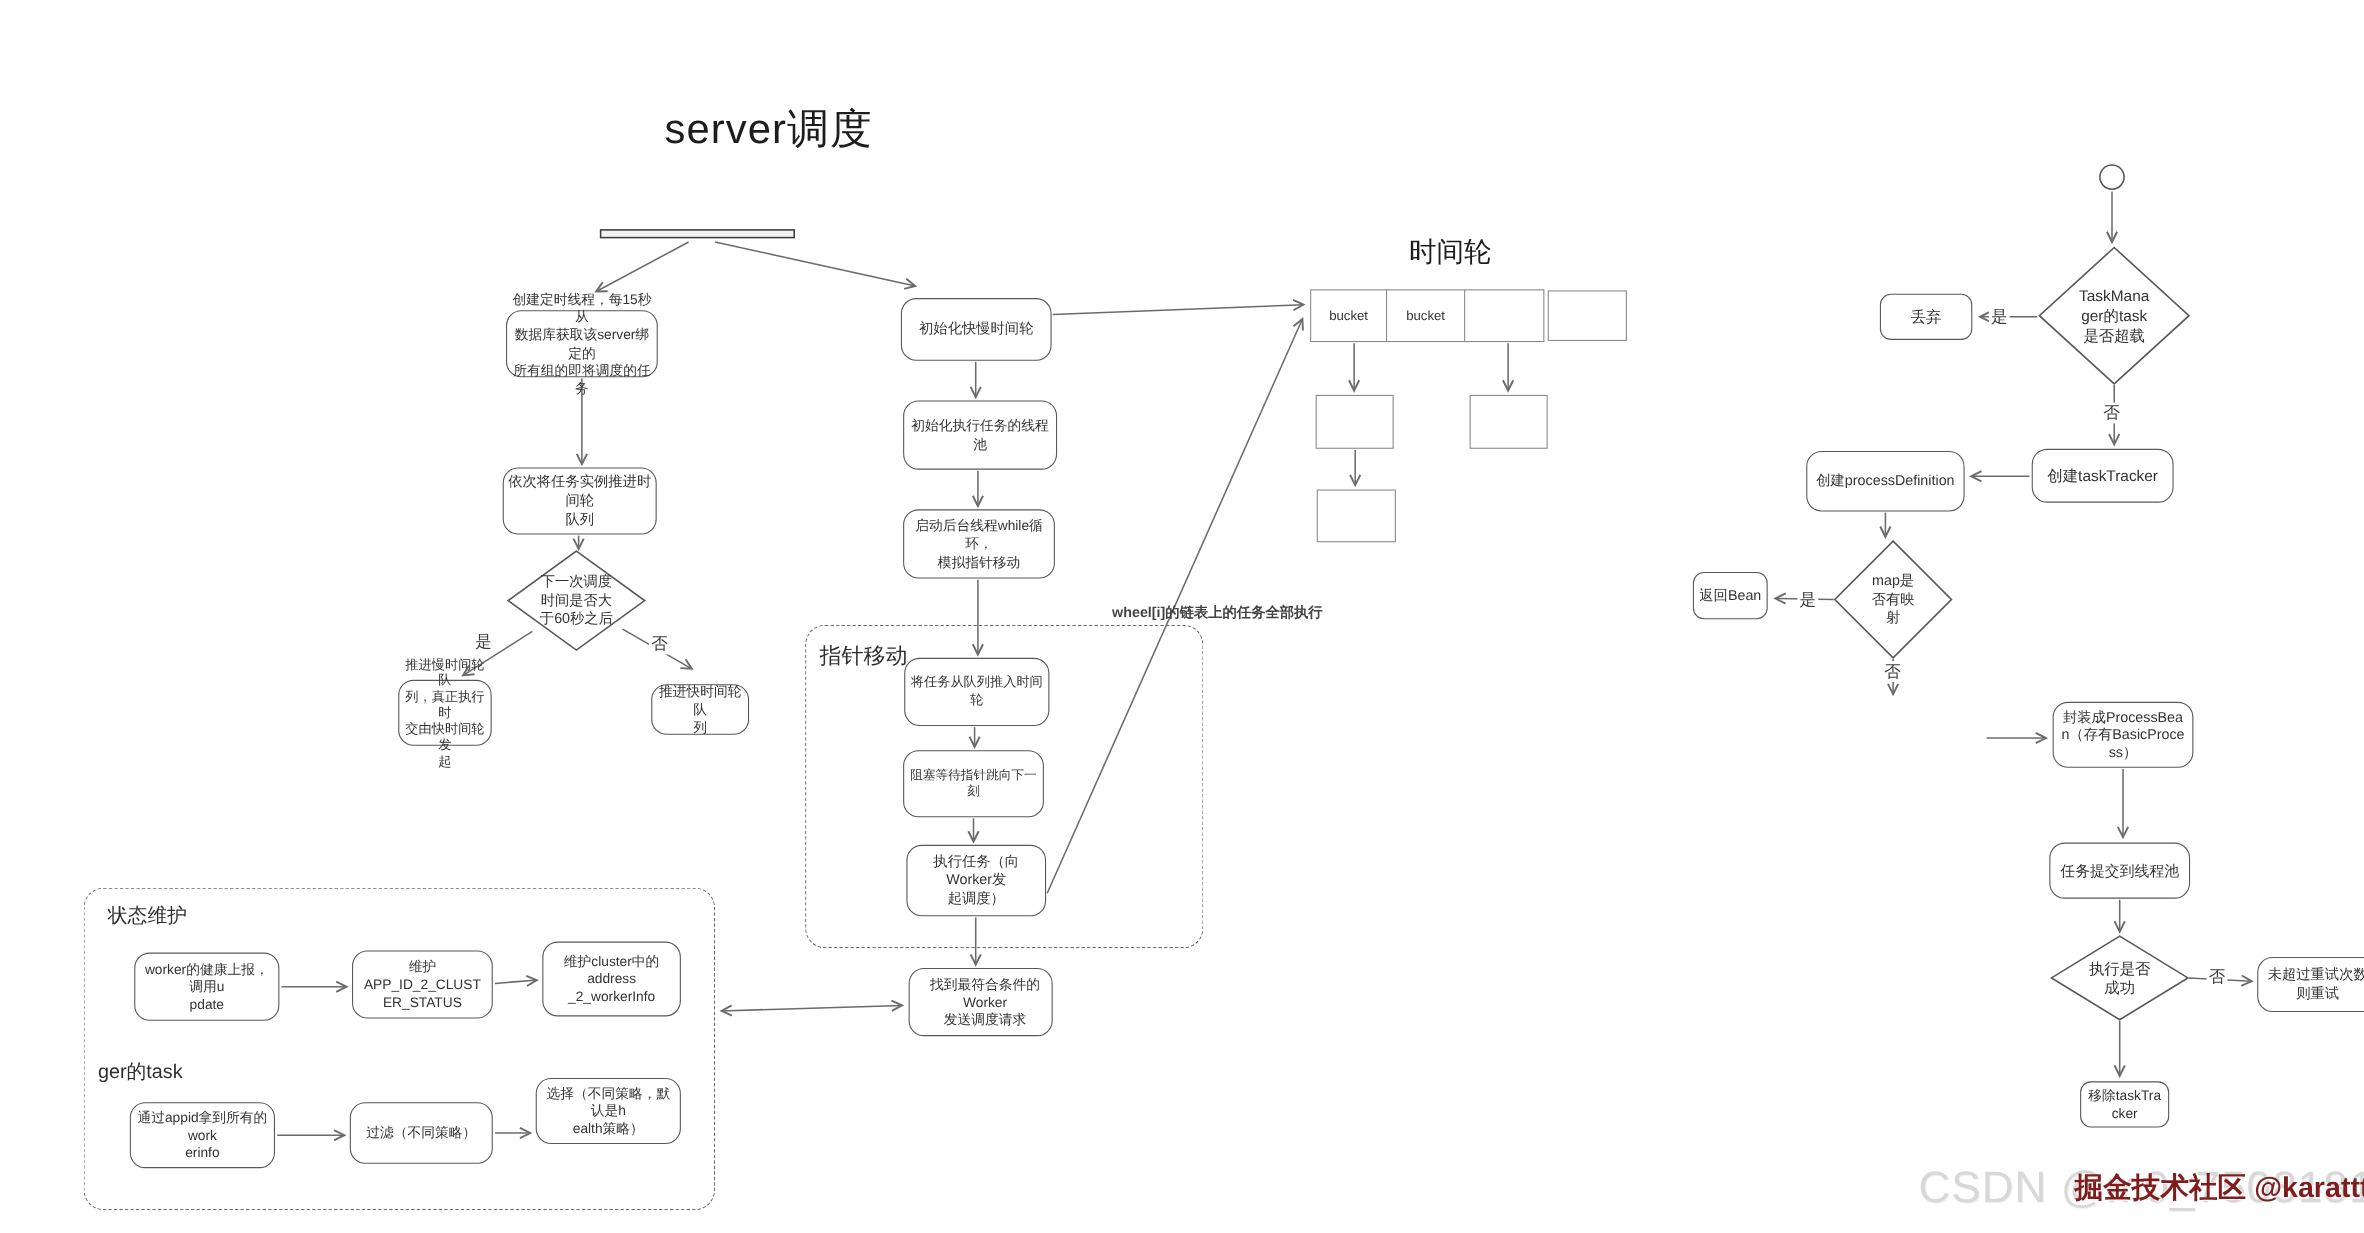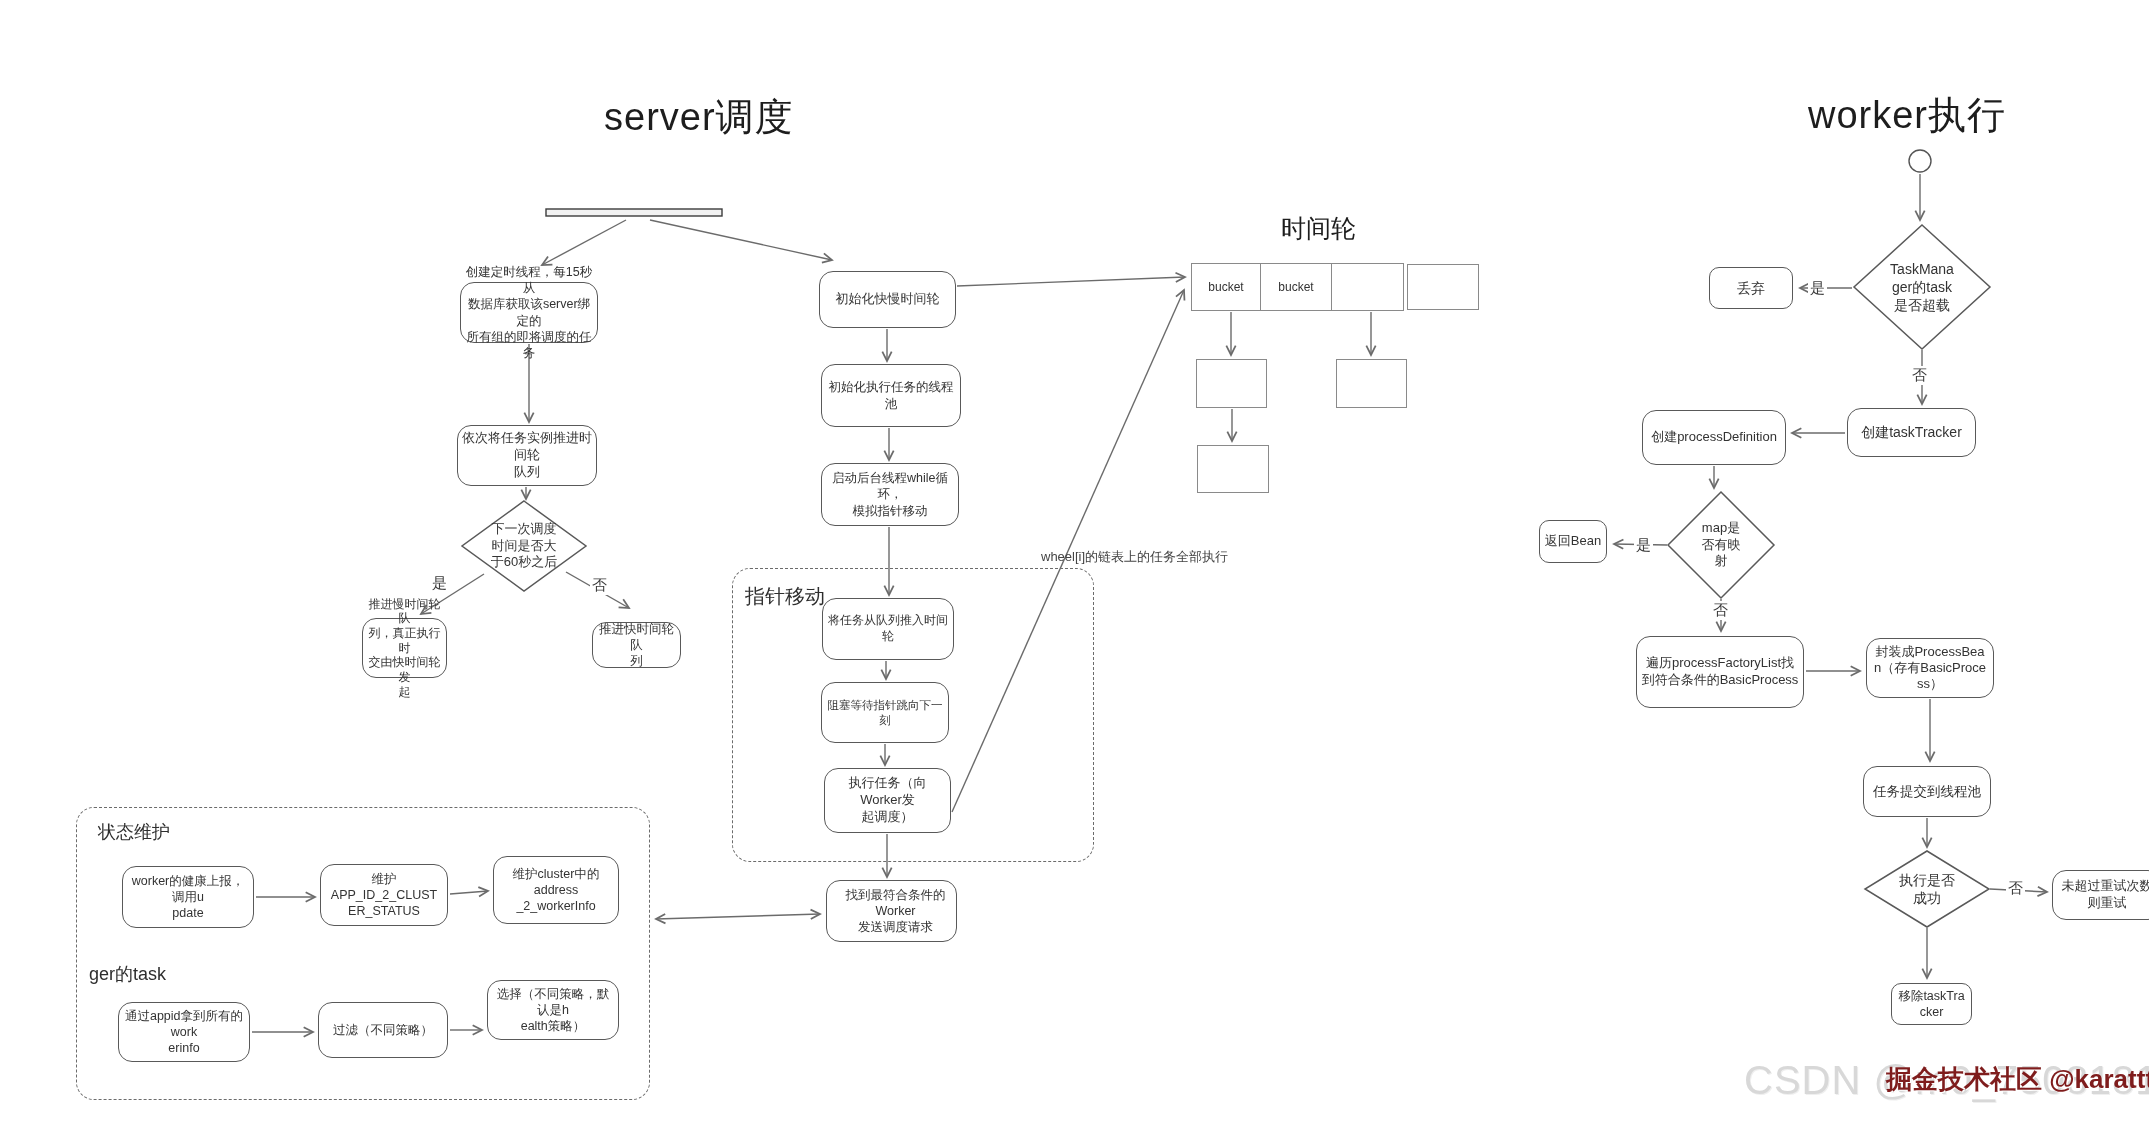--- a/index.html
+++ b/index.html
@@ -81,21 +81,20 @@
       <path d="M1883,928 L1883,978" marker-end="url(#av)"></path>
 
       <polygon points="480,501 542,546 480,591 418,546" fill="#fff" stroke="#595959" stroke-width="1.5"></polygon>
       <polygon points="1878,225 1946,287 1878,349 1810,287" fill="#fff" stroke="#595959" stroke-width="1.5"></polygon>
       <polygon points="1677,492 1730,545 1677,598 1624,545" fill="#fff" stroke="#595959" stroke-width="1.5"></polygon>
       <polygon points="1883,851 1945,889 1883,927 1821,889" fill="#fff" stroke="#595959" stroke-width="1.5"></polygon>
     </g>
   </svg>
 
   <div class="title" style="left:560px;top:92px;">server调度</div>
-  <div class="title" style="left:1764px;top:90px;">worker执行</div>
   <div class="seclbl" style="left:1237px;top:212px;font-size:25px;color:#1d1d1d;">时间轮</div>
 
   <div class="dashed" style="left:688px;top:568px;width:362px;height:294px;"></div>
   <div class="seclbl" style="left:701px;top:583px;font-size:20px;">指针移动</div>
   <div class="dashed" style="left:32px;top:807px;width:574px;height:293px;"></div>
   <div class="seclbl" style="left:54px;top:820px;">状态维护</div>
   <div class="seclbl" style="left:45px;top:962px;">ger的task</div>
 
   <div class="node" style="left:416px;top:282px;width:138px;height:61px;font-size:12.5px;">创建定时线程，每15秒从
 数据库获取该server绑定的
@@ -117,21 +116,21 @@
   <div class="node" style="left:775px;top:271px;width:137px;height:57px;font-size:13px;">初始化快慢时间轮</div>
   <div class="node" style="left:777px;top:364px;width:140px;height:63px;font-size:12.5px;">初始化执行任务的线程池</div>
   <div class="node" style="left:777px;top:463px;width:138px;height:63px;font-size:12.5px;">启动后台线程while循环，
 模拟指针移动</div>
   <div class="node" style="left:778px;top:598px;width:132px;height:62px;font-size:12px;">将任务从队列推入时间轮</div>
   <div class="node" style="left:777px;top:682px;width:128px;height:61px;font-size:11.5px;">阻塞等待指针跳向下一刻</div>
   <div class="node" style="left:780px;top:768px;width:127px;height:65px;font-size:13px;">执行任务（向Worker发
 起调度）</div>
   <div class="node" style="left:782px;top:880px;width:131px;height:62px;font-size:12.5px;padding-left:12px;">找到最符合条件的Worker
 发送调度请求</div>
-  <div class="annot" style="left:997px;top:548px;">wheel[i]的链表上的任务全部执行</div>
+  <div class="annot" style="left:967px;top:548px;font-weight:bold;">wheel[i]的链表上的任务全部执行</div>
 
   <div class="sq" style="left:1147px;top:263px;width:70px;height:48px;font-size:12px;">bucket</div>
   <div class="sq" style="left:1216px;top:263px;width:72px;height:48px;font-size:12px;">bucket</div>
   <div class="sq" style="left:1287px;top:263px;width:73px;height:48px;"></div>
   <div class="sq" style="left:1363px;top:264px;width:72px;height:46px;"></div>
   <div class="sq" style="left:1152px;top:359px;width:71px;height:49px;"></div>
   <div class="sq" style="left:1153px;top:445px;width:72px;height:48px;"></div>
   <div class="sq" style="left:1292px;top:359px;width:71px;height:49px;"></div>
 
   <div class="node" style="left:78px;top:866px;width:132px;height:62px;font-size:12.5px;">worker的健康上报，调用u
@@ -153,22 +152,20 @@
   <div class="lbl" style="left:1866px;top:366px;">否</div>
   <div class="node" style="left:1665px;top:267px;width:84px;height:42px;font-size:14px;border-radius:10px;">丢弃</div>
   <div class="node" style="left:1803px;top:408px;width:129px;height:49px;font-size:14px;">创建taskTracker</div>
   <div class="node" style="left:1598px;top:410px;width:144px;height:55px;font-size:13px;">创建processDefinition</div>
   <div class="dtext" style="left:1640px;top:518px;width:74px;height:54px;font-size:13px;">map是
 否有映
 射</div>
   <div class="lbl" style="left:1590px;top:536px;">是</div>
   <div class="lbl" style="left:1667px;top:601px;">否</div>
   <div class="node" style="left:1495px;top:520px;width:68px;height:43px;font-size:13px;border-radius:10px;">返回Bean</div>
-  <div class="node" style="left:1592px;top:636px;width:168px;height:72px;font-size:13px;">遍历processFactoryList找
-到符合条件的BasicProcess</div>
   <div class="node" style="left:1822px;top:638px;width:128px;height:60px;font-size:13px;line-height:1.25;">封装成ProcessBea
 n（存有BasicProce
 ss）</div>
   <div class="node" style="left:1819px;top:766px;width:128px;height:51px;font-size:13.5px;">任务提交到线程池</div>
   <div class="dtext" style="left:1845px;top:870px;width:76px;height:38px;font-size:14px;">执行是否
 成功</div>
   <div class="lbl" style="left:1962px;top:879px;">否</div>
   <div class="node" style="left:2008px;top:870px;width:110px;height:50px;font-size:13px;">未超过重试次数
 则重试</div>
   <div class="node" style="left:1847px;top:983px;width:81px;height:42px;font-size:12.5px;border-radius:10px;">移除taskTra

